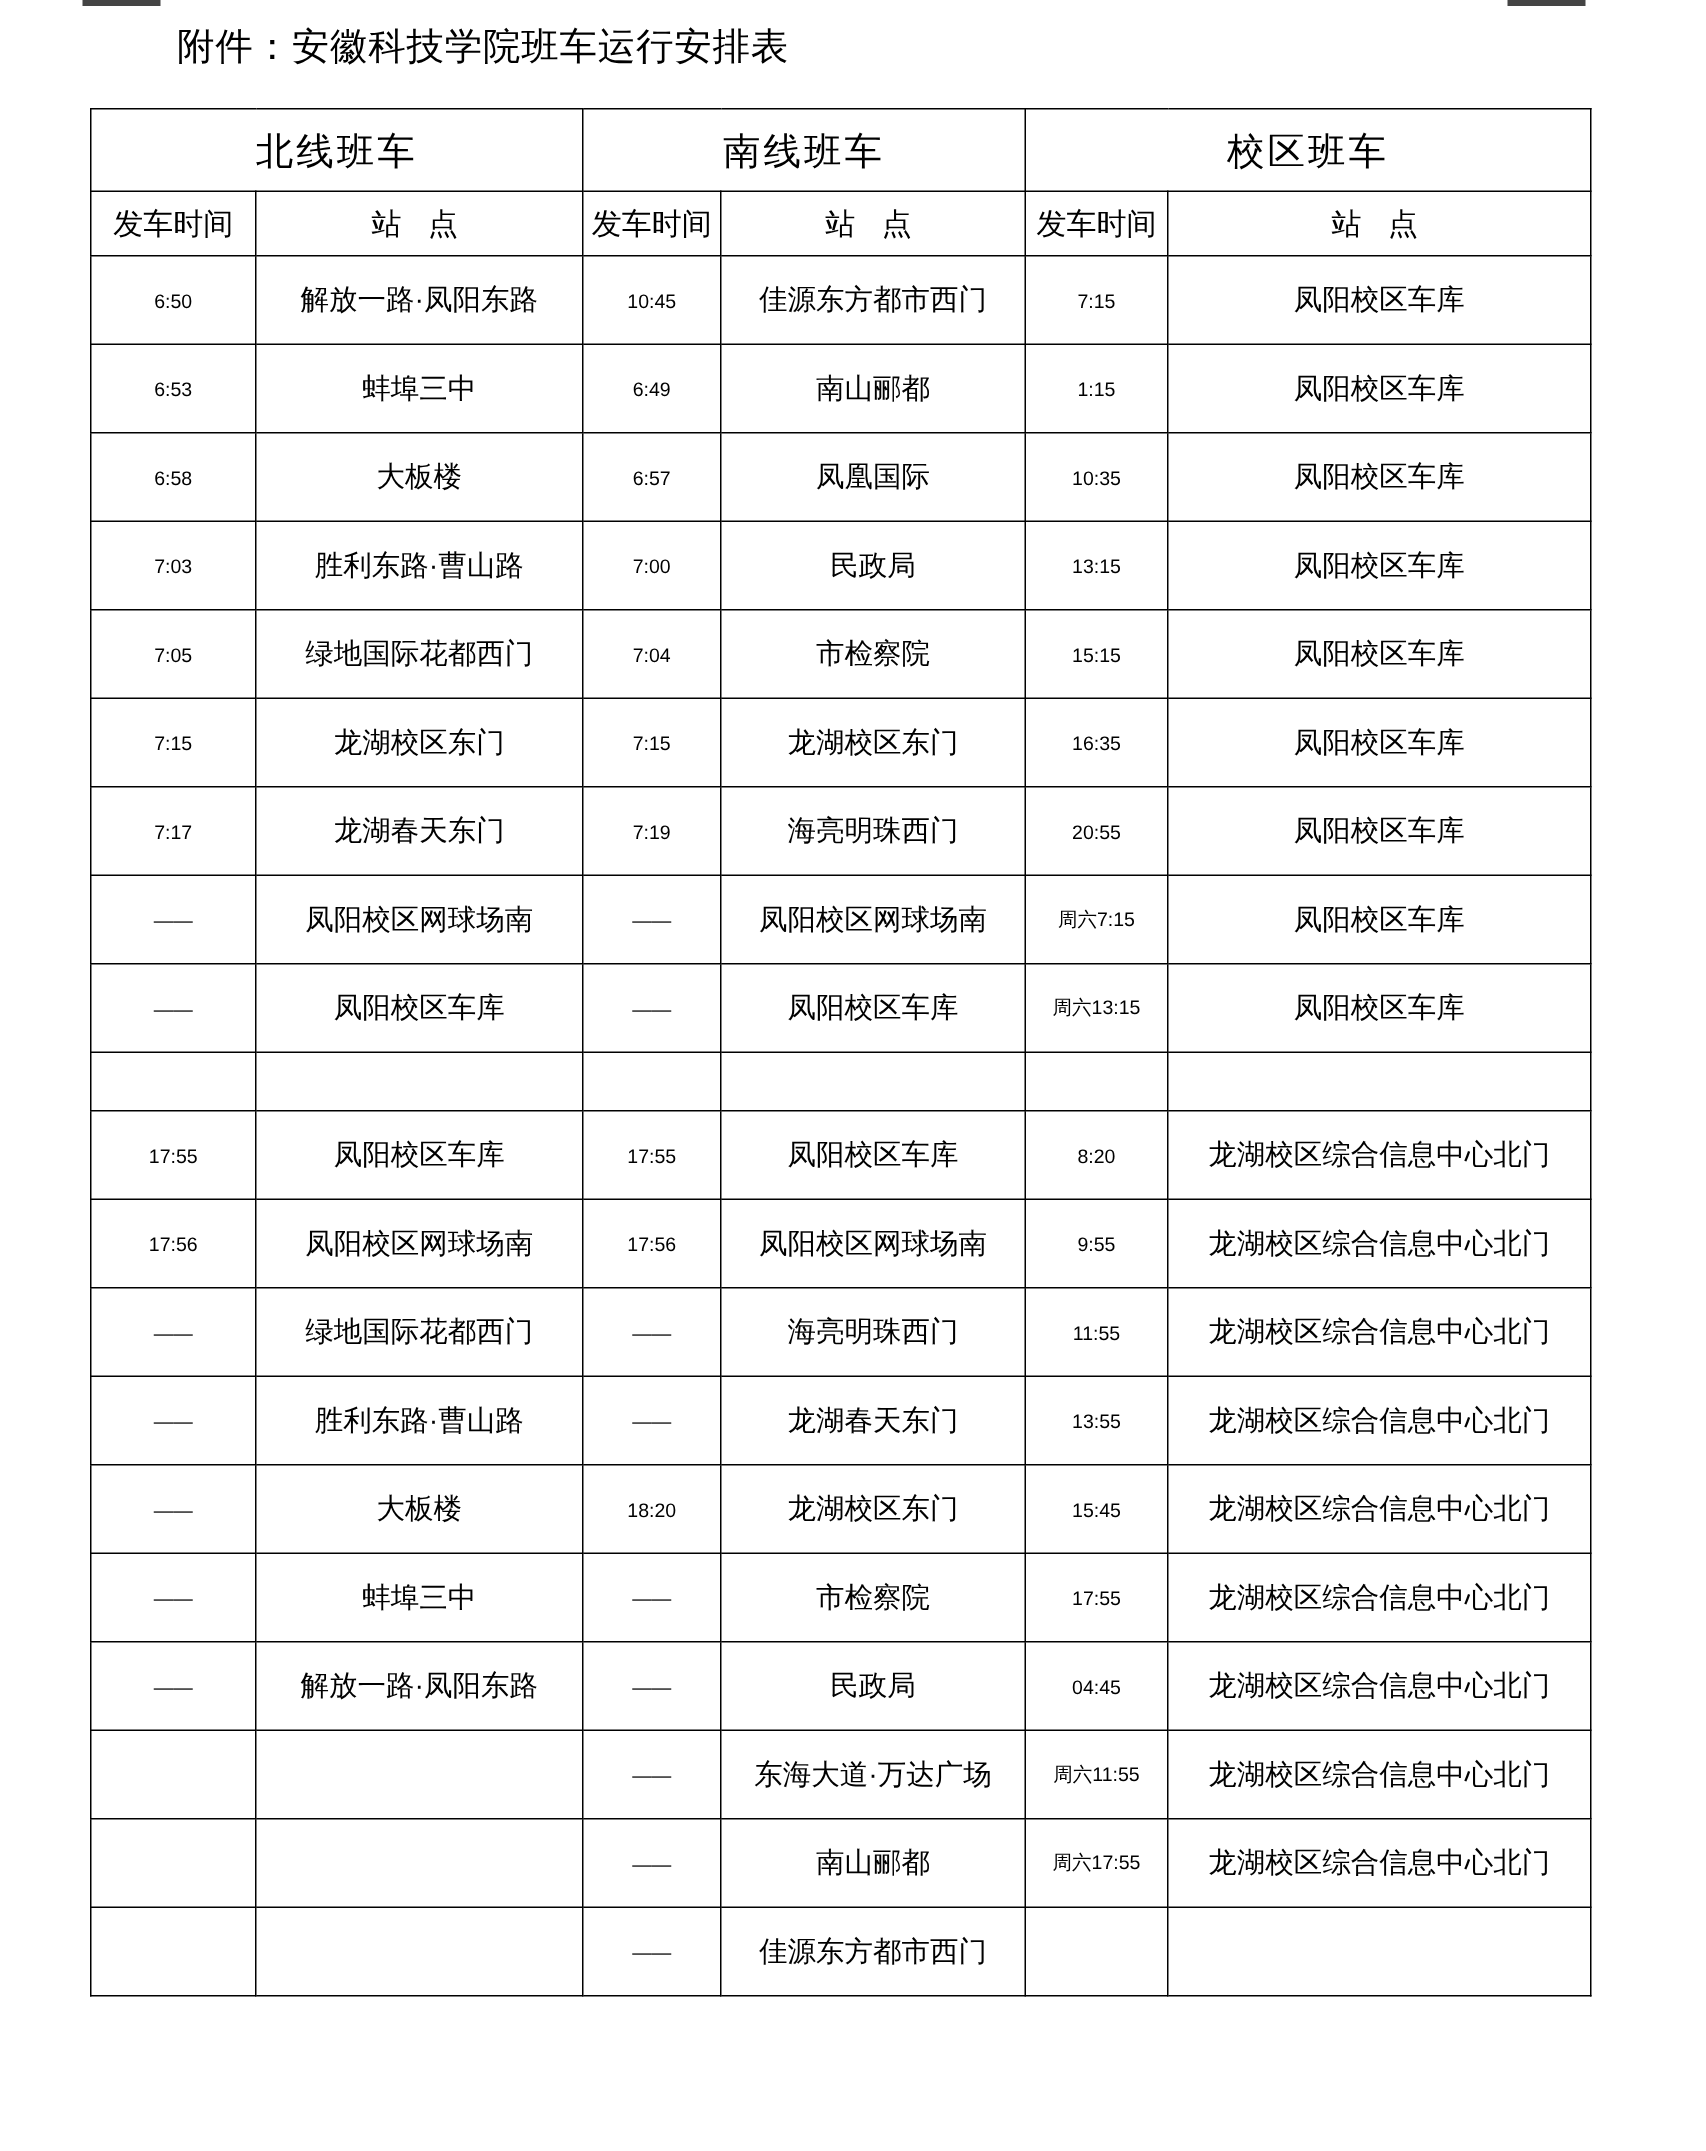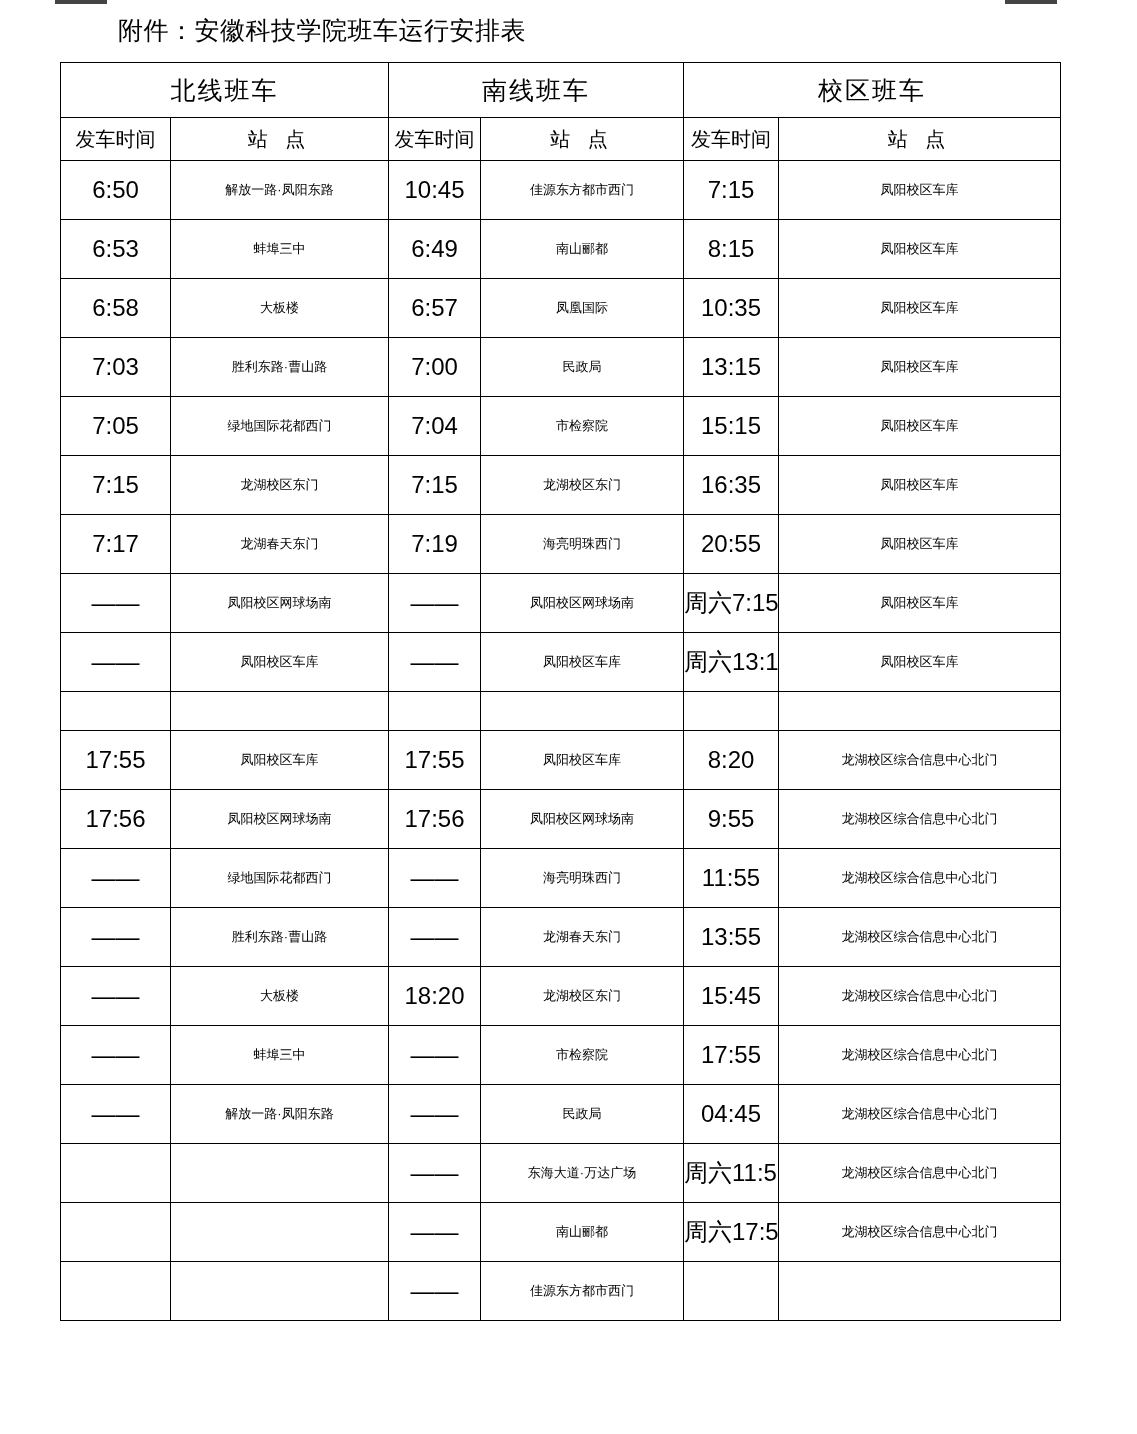--- a/index.html
+++ b/index.html
@@ -41,21 +41,21 @@
     left: 118px;
     top: 14px;
     font-size: 25px;
     letter-spacing: 0.5px;
     white-space: nowrap;
   }
 
   table.schedule {
     position: absolute;
     left: 60px;
-    top: 62px;
+    top: 72px;
     width: 1000px;
     border-collapse: collapse;
     table-layout: fixed;
   }
   table.schedule td, table.schedule th {
     border: 1.5px solid #000000;
     padding: 0;
     text-align: center;
     vertical-align: middle;
     font-weight: normal;
@@ -74,24 +74,24 @@
     font-weight: bold;
   }
   .sub-head.station {
     letter-spacing: 6px;
   }
   td.cell {
     height: 58px;
     font-size: 18px;
   }
   td.cell.time {
-    font-size: 24px;
+    font-size: 13px;
   }
   td.cell.station {
-    font-size: 13px;
+    font-size: 19px;
   }
   td.blank {
     height: 38px;
   }
   
   col.c-time-n { width: 110px; }
   col.c-stn-n  { width: 218px; }
   col.c-time-s { width: 92px; }
   col.c-stn-s  { width: 203px; }
   col.c-time-c { width: 95px; }
@@ -140,21 +140,21 @@
           <td class="cell time">10:45</td>
           <td class="cell station">佳源东方都市西门</td>
           <td class="cell time">7:15</td>
           <td class="cell station">凤阳校区车库</td>
         </tr>
         <tr>
           <td class="cell time">6:53</td>
           <td class="cell station">蚌埠三中</td>
           <td class="cell time">6:49</td>
           <td class="cell station">南山郦都</td>
-          <td class="cell time">8:15</td>
+          <td class="cell time">1:15</td>
           <td class="cell station">凤阳校区车库</td>
         </tr>
         <tr>
           <td class="cell time">6:58</td>
           <td class="cell station">大板楼</td>
           <td class="cell time">6:57</td>
           <td class="cell station">凤凰国际</td>
           <td class="cell time">10:35</td>
           <td class="cell station">凤阳校区车库</td>
         </tr>

